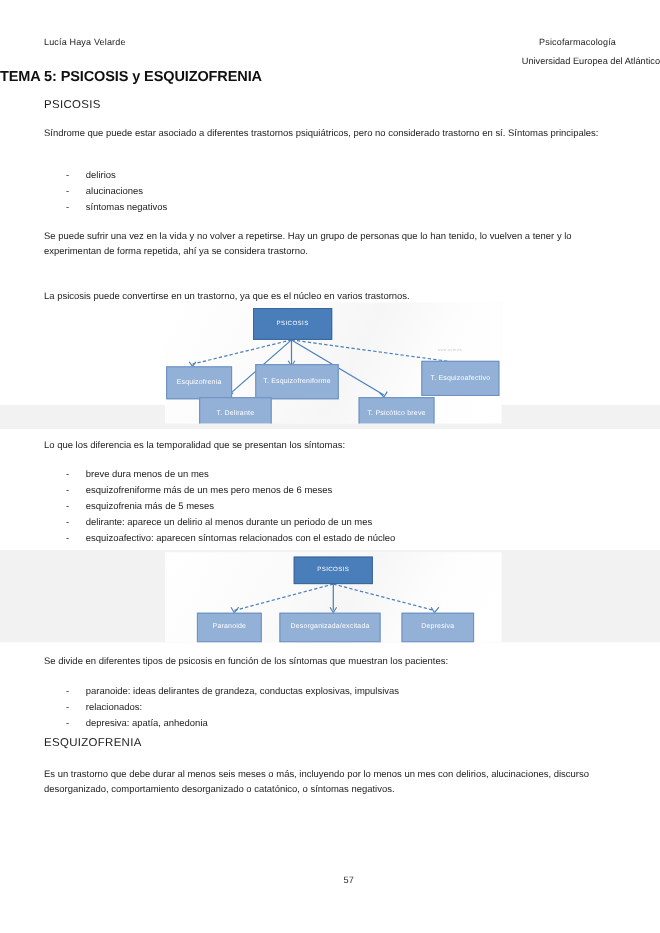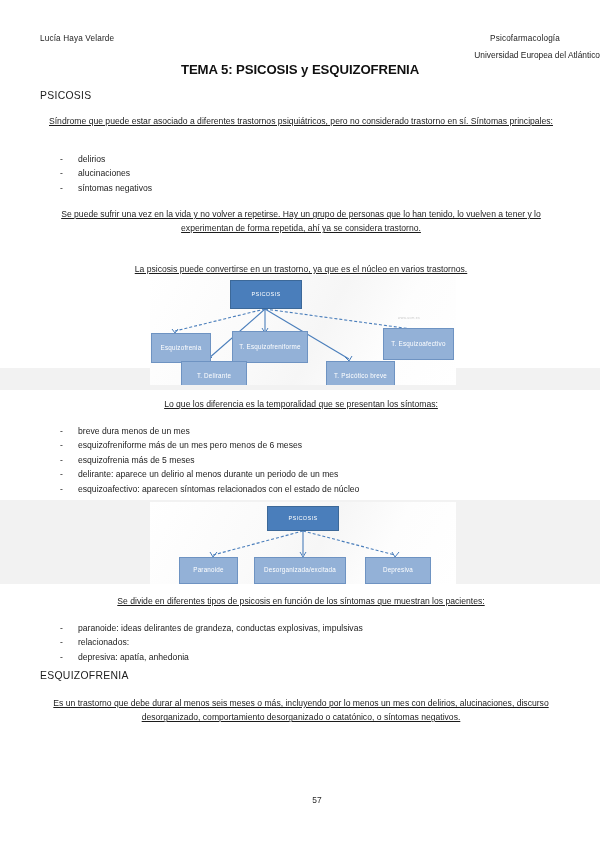--- a/index.html
+++ b/index.html
@@ -50,21 +50,20 @@
     text-align: right;
     font-size: 8.4px;
     color: #1c1c1c;
   }
 
   .doc-title {
     position: absolute;
     top: 62px;
     left: 0;
     width: 600px;
-    text-align: center;
     font-size: 13.2px;
     font-weight: bold;
     letter-spacing: -0.1px;
     color: #101010;
   }
 
   
   .sec-head {
     position: absolute;
     left: 40px;
@@ -73,22 +72,21 @@
     color: #1c1c1c;
   }
 
   .para {
     position: absolute;
     left: 40px;
     width: 522px;
     font-size: 8.6px;
     line-height: 14.2px;
     color: #1c1c1c;
-    text-align: center;
-    text-decoration: underline;
+    text-align: left;
   }
 
   .bullets {
     position: absolute;
     left: 40px;
     width: 522px;
     font-size: 8.6px;
     line-height: 14.4px;
     color: #1c1c1c;
   }

